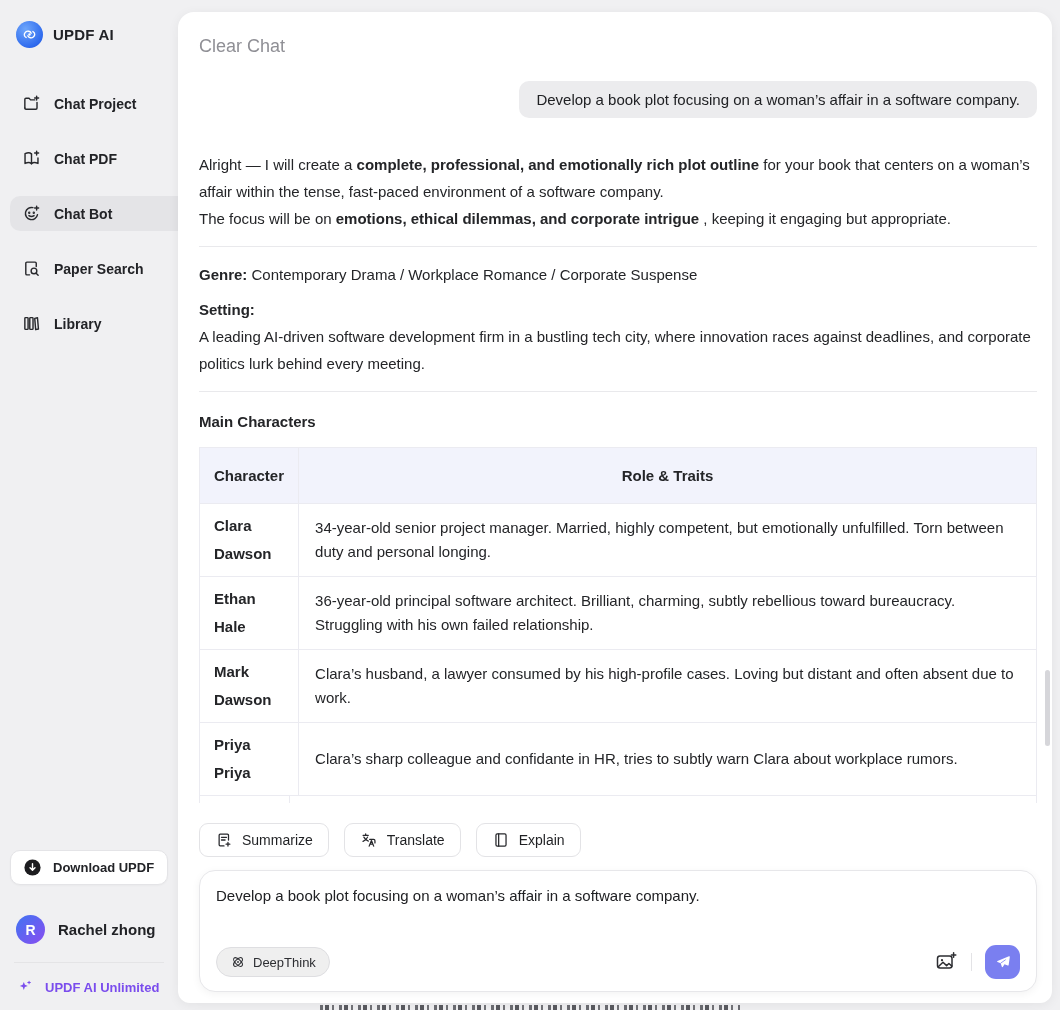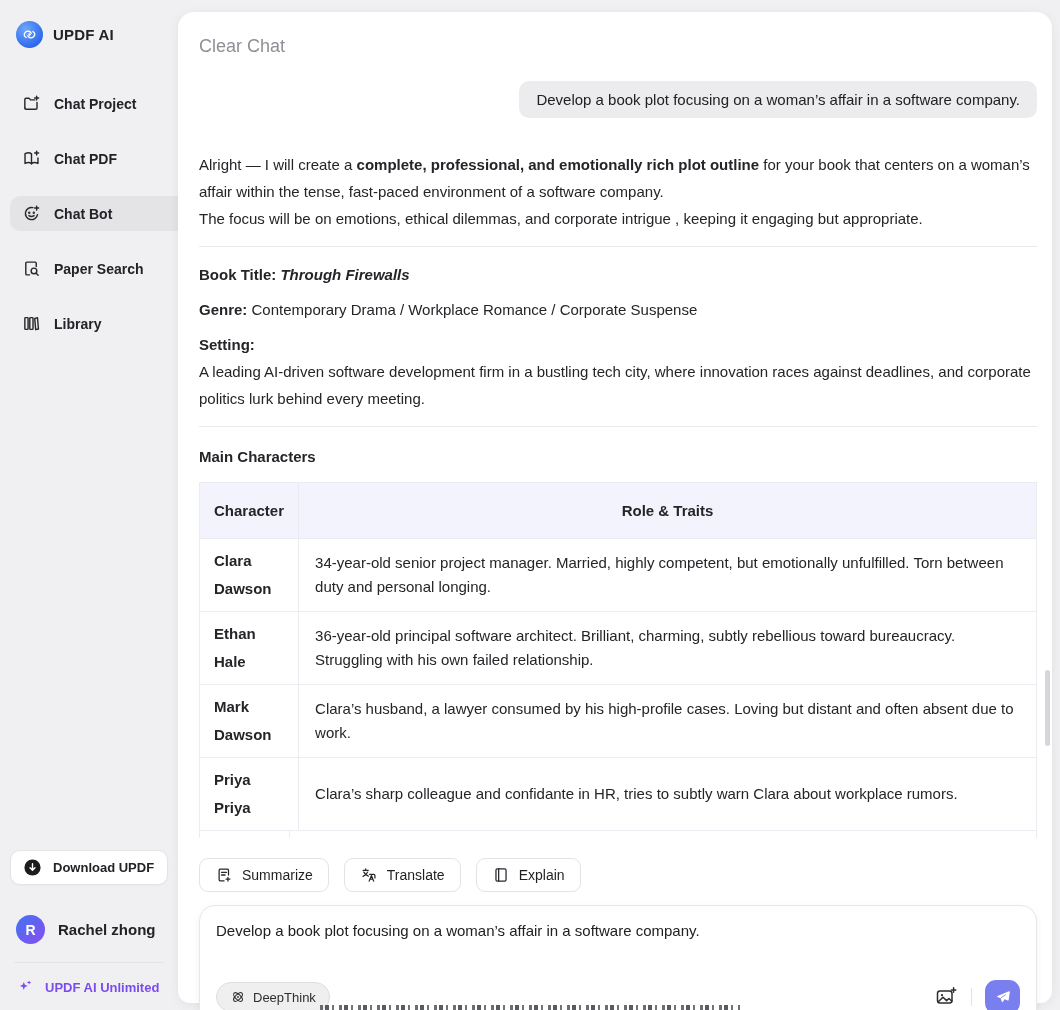--- a/index.html
+++ b/index.html
@@ -158,25 +158,24 @@
 
 <div class="panel">
   <div class="clear-chat">Clear Chat</div>
 
   <div class="bubble-row">
     <div class="user-bubble">Develop a book plot focusing on a woman’s affair in a software company.</div>
   </div>
 
   <div class="ai-msg">
     <div><span>Alright — I will create a </span><span style="font-weight: 700;">complete, professional, and emotionally rich plot outline</span><span> for your book that centers on a woman’s affair within the tense, fast-paced environment of a software company.</span></div>
-    <div><span>The focus will be on </span><span style="font-weight: 400;">emotions, ethical dilemmas, and corporate intrigue</span><span> , keeping it engaging but appropriate.</span></div>
+    <div><span>The focus will be on </span><span style="font-weight: 700;">emotions, ethical dilemmas, and corporate intrigue</span><span> , keeping it engaging but appropriate.</span></div>
 
     <hr class="divider">
 
-    <div><span style="font-weight: 700;">Book Title: </span><span style="font-weight: 700; font-style: italic;">Through Firewalls</span></div>
     <div class="line-block"><span style="font-weight: 700;">Genre: </span><span>Contemporary Drama / Workplace Romance / Corporate Suspense</span></div>
     <div class="line-block bold-line">Setting:</div>
     <div>A leading AI-driven software development firm in a bustling tech city, where innovation races against deadlines, and corporate politics lurk behind every meeting.</div>
 
     <hr class="divider">
 
     <div class="mc-heading">Main Characters</div>
 
     <table class="characters">
       <thead>

